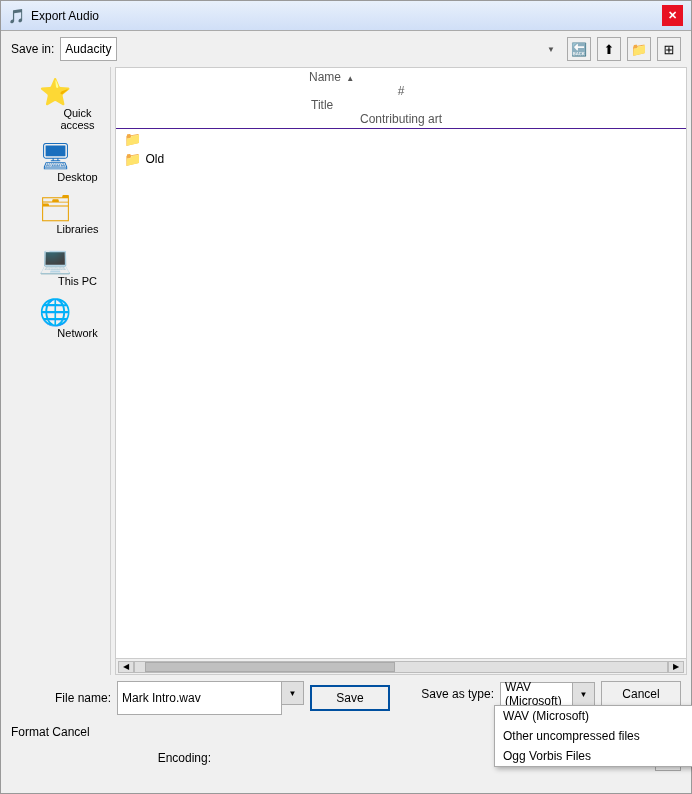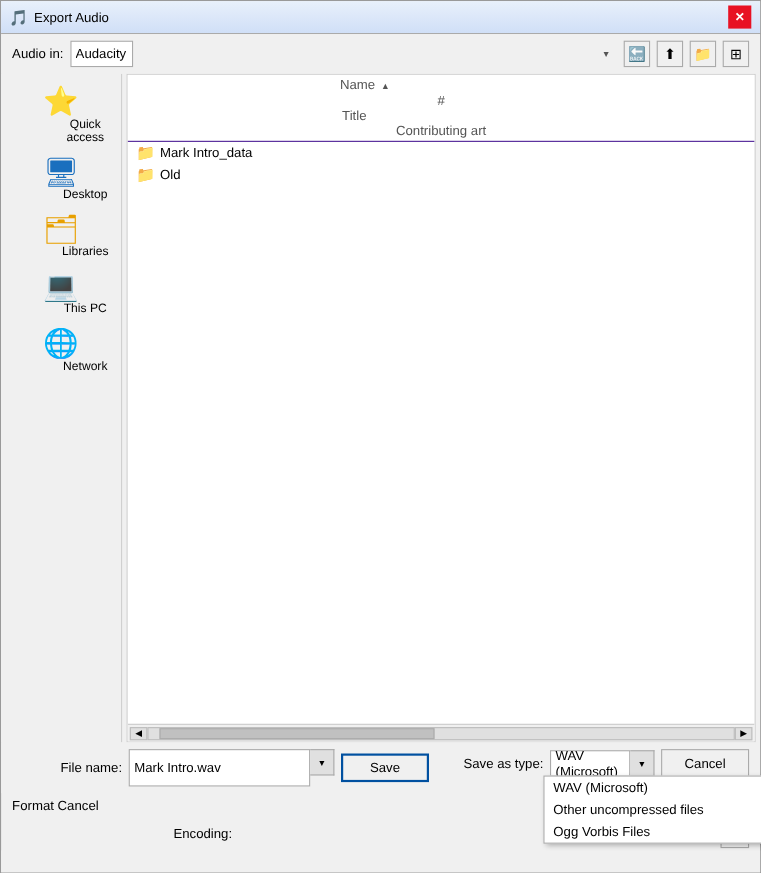--- a/index.html
+++ b/index.html
@@ -353,21 +353,21 @@
 
   <div class="title-bar">
     <div class="title-bar-left">
       <div class="title-bar-icon">🎵</div>
       <span class="title-bar-text">Export Audio</span>
     </div>
     <button class="close-btn">✕</button>
   </div>
 
   <div class="toolbar-row">
-    <span class="toolbar-label">Audio in:</span>
+    <span class="toolbar-label">Save in:</span>
     <div class="select-wrapper">
       <select class="toolbar-select">
         <option>Audacity</option>
       </select>
     </div>
     <button class="toolbar-icon-btn">🔙</button>
     <button class="toolbar-icon-btn">⬆</button>
     <button class="toolbar-icon-btn">📁</button>
     <button class="toolbar-icon-btn">⊞</button>
   </div>
@@ -402,21 +402,20 @@
         <span class="col-name">
           Name <span class="sort-arrow">▲</span>
         </span>
         <span class="col-hash">#</span>
         <span class="col-title">Title</span>
         <span class="col-contrib">Contributing art</span>
       </div>
       <div class="file-list-body">
         <div class="file-item">
           <span class="file-icon">📁</span>
-          <span class="file-name">Mark Intro_data</span>
         </div>
         <div class="file-item">
           <span class="file-icon">📁</span>
           <span class="file-name">Old</span>
         </div>
       </div>
       <div class="h-scrollbar">
         <div class="scroll-arrow">◀</div>
         <div class="h-scroll-track">
           <div class="h-scroll-thumb"></div>

